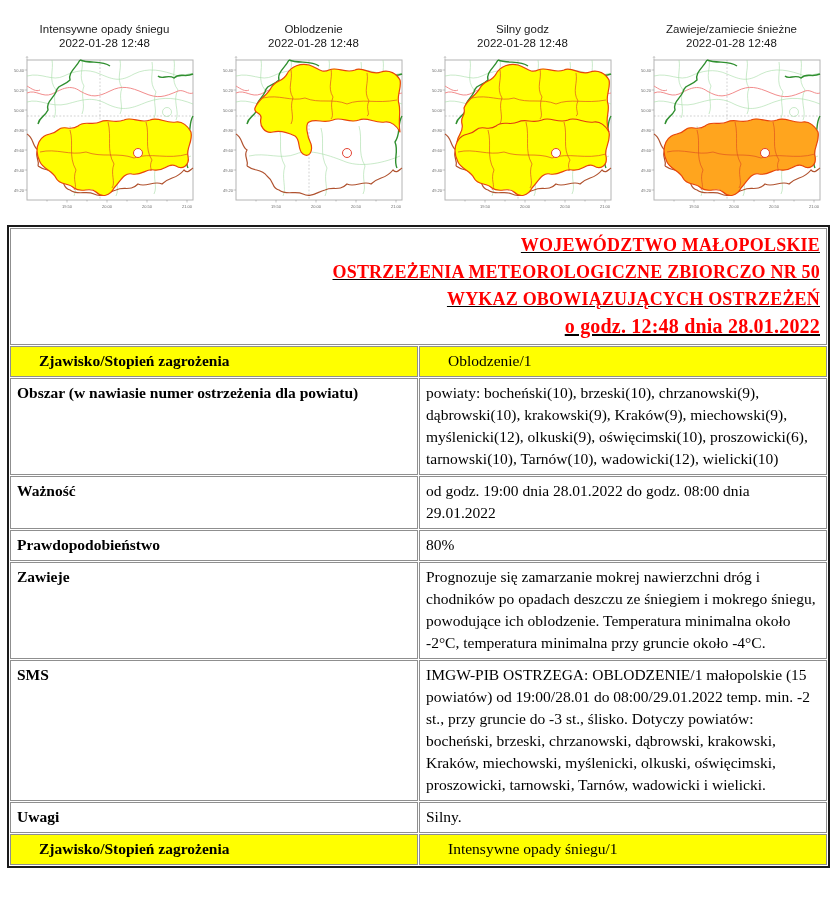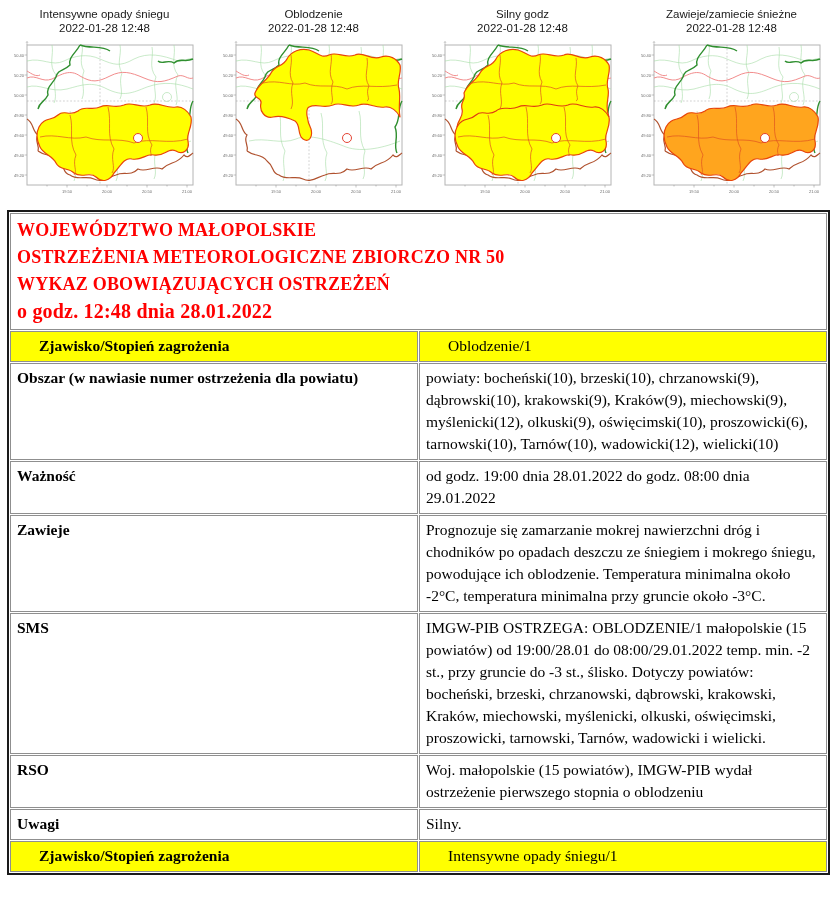--- a/index.html
+++ b/index.html
@@ -3,21 +3,21 @@
 <meta charset="utf-8">
 <style>
   html,body { margin:0; padding:0; background:#ffffff; }
   body {
     width:837px; height:899px; overflow:hidden;
     font-family:"Liberation Serif", serif;
     -webkit-font-smoothing:antialiased;
   }
 
   
-  .maps-row { display:flex; flex-direction:row; padding-top:5px; }
+  .maps-row { display:flex; flex-direction:row; padding-top:20px; }
   .map-fig { width:209px; display:flex; flex-direction:column; align-items:center; }
   .map-title-block { text-align:center; margin-top:2px; }
   .map-title, .map-timestamp {
     font-family:"Liberation Sans", sans-serif;
     font-size:11.5px; line-height:14px; color:#1a1a1a; white-space:nowrap;
   }
   svg.map-svg { margin-top:5px; display:block; }
   svg.map-svg text.tick {
     font-family:"Liberation Sans", sans-serif;
     font-size:4px; fill:#6a6a6a;
@@ -32,21 +32,21 @@
     border:2px solid #1a1a1a; background:#ffffff;
     font-size:15.5px; color:#000;
   }
   table.warning td {
     border:1px solid #8f8f8f; padding:3px 6px 4px 6px;
     vertical-align:top; line-height:1.42; background:#ffffff;
     overflow:hidden;
   }
   td.lbl { width:207px; font-weight:bold; }
   tr.hl-row td { background:var(--row-highlight, #ffff00);padding-left:28px; }
-  td.title-cell { text-align:left; padding:10px 6px 13px 6px; }
+  td.title-cell { text-align:right; padding:10px 6px 13px 6px;text-decoration:underline; }
   .title-line {
     color:var(--title-red, #ff0000); font-weight:bold;
     font-size:18px; line-height:27px; letter-spacing:0.2px;
   }
   .title-line.small { font-size:20px; }
   .hidden-defs { position:absolute; width:0; height:0; overflow:hidden; }
 </style>
 </head>
 <body>
 
@@ -238,35 +238,35 @@
   <tr>
     <td class="lbl">Obszar (w nawiasie numer ostrzeżenia dla powiatu)</td>
     <td class="val">powiaty: bocheński(10), brzeski(10), chrzanowski(9), dąbrowski(10), krakowski(9), Kraków(9), miechowski(9), myślenicki(12), olkuski(9), oświęcimski(10), proszowicki(6), tarnowski(10), Tarnów(10), wadowicki(12), wielicki(10)</td>
   </tr>
 
   <tr>
     <td class="lbl">Ważność</td>
     <td class="val">od godz. 19:00 dnia 28.01.2022 do godz. 08:00 dnia 29.01.2022</td>
   </tr>
 
+  <tr>
+    <td class="lbl">Prawdopodobieństwo</td>
+    <td class="val">80%</td>
+  </tr>
 
   <tr>
     <td class="lbl">Zawieje</td>
-    <td class="val">Prognozuje się zamarzanie mokrej nawierzchni dróg i chodników po opadach deszczu ze śniegiem i mokrego śniegu, powodujące ich oblodzenie. Temperatura minimalna około -2°C, temperatura minimalna przy gruncie około -3°C.</td>
+    <td class="val">Prognozuje się zamarzanie mokrej nawierzchni dróg i chodników po opadach deszczu ze śniegiem i mokrego śniegu, powodujące ich oblodzenie. Temperatura minimalna około -2°C, temperatura minimalna przy gruncie około -4°C.</td>
   </tr>
 
   <tr>
     <td class="lbl">SMS</td>
     <td class="val">IMGW-PIB OSTRZEGA: OBLODZENIE/1 małopolskie (15 powiatów) od 19:00/28.01 do 08:00/29.01.2022 temp. min. -2 st., przy gruncie do -3 st., ślisko. Dotyczy powiatów: bocheński, brzeski, chrzanowski, dąbrowski, krakowski, Kraków, miechowski, myślenicki, olkuski, oświęcimski, proszowicki, tarnowski, Tarnów, wadowicki i wielicki.</td>
   </tr>
 
-  <tr>
-    <td class="lbl">RSO</td>
-    <td class="val">Woj. małopolskie (15 powiatów), IMGW-PIB wydał ostrzeżenie pierwszego stopnia o oblodzeniu</td>
-  </tr>
 
   <tr>
     <td class="lbl">Uwagi</td>
     <td class="val">Silny.</td>
   </tr>
 
   <tr class="hl-row">
     <td class="lbl">Zjawisko/Stopień zagrożenia</td>
     <td class="val">Intensywne opady śniegu/1</td>
   </tr>

